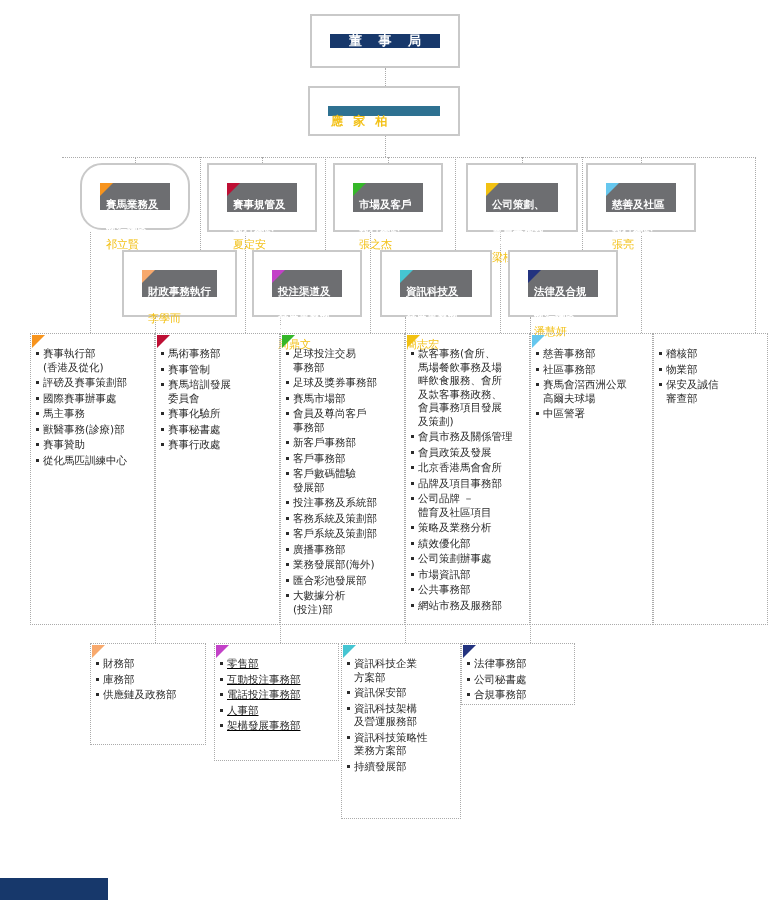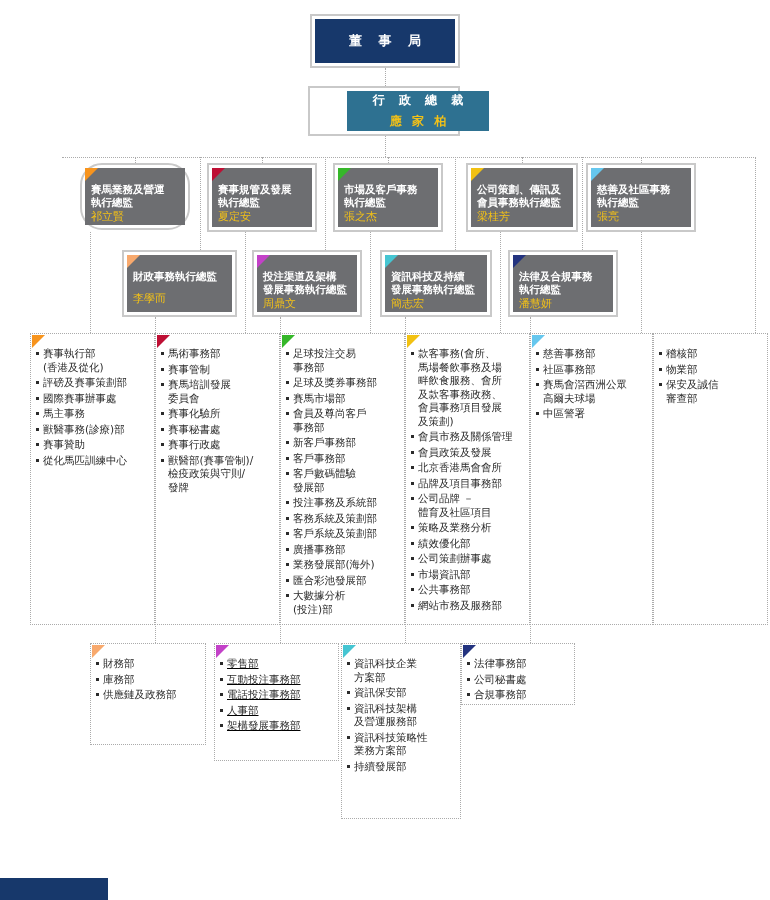--- a/index.html
+++ b/index.html
@@ -1,23 +1,23 @@
 <!DOCTYPE html>
 <html><head>
 <meta charset="utf-8">
 <style>
   html,body{margin:0;padding:0;background:#fff;}
   .canvas{position:relative;width:770px;height:900px;background:#fff;overflow:hidden;
           font-family:"DejaVu Sans","Liberation Sans",sans-serif;}
   
-  .node{position:absolute;border:2px solid #C9C9C9;background:#fff;padding:3px;box-sizing:border-box;}
+  .node{position:absolute;border:2px solid #C9C9C9;background:#fff;padding:18px;box-sizing:border-box;}
   .node-inner{position:relative;width:100%;height:100%;display:flex;flex-direction:column;box-sizing:border-box;}
   .board .node-inner{background:#17386B;align-items:center;justify-content:center;}
   .board-label{color:#FFF;font-weight:bold;font-size:13px;letter-spacing:6px;text-indent:6px;}
-  .ceo .node-inner{background:#2E7191;align-items:center;justify-content:center;gap:4px;margin-left:34px;}
+  .ceo .node-inner{background:#2E7191;align-items:flex-start;justify-content:center;gap:4px;}
   .ceo-title{color:#FFF;font-weight:bold;font-size:12px;letter-spacing:5px;text-indent:5px;}
   .ceo-name{color:#F3C117;font-weight:bold;font-size:12px;letter-spacing:3px;text-indent:3px;}
   .exec .node-inner{background:#6D6E71;padding:15px 4px 6px 6px;justify-content:space-between;}
   .exec-title{color:#FFF;font-weight:bold;font-size:10.5px;line-height:13px;white-space:pre-line;}
   .exec-name{color:#F3C117;font-weight:normal;font-size:11px;}
   
   .tri{position:absolute;top:0;left:0;width:0;height:0;
        border-top:13px solid #999;border-right:13px solid transparent;}
   
   .group{position:absolute;border:1px dotted #ABABAB;box-sizing:border-box;padding:13px 3px 4px 5px;}
@@ -204,26 +204,20 @@
           <span class="li-text">賽事化驗所</span>
         </div>
         <div class="li">
           <span class="bullet"></span>
           <span class="li-text">賽事秘書處</span>
         </div>
         <div class="li">
           <span class="bullet"></span>
           <span class="li-text">賽事行政處</span>
         </div>
-        <div class="li">
-          <span class="bullet"></span>
-          <span class="li-text">獸醫部(賽事管制)/
-檢疫政策與守則/
-發牌</span>
-        </div>
       </div>
   </div>
   <div class="group" style="left:280px;top:333px;width:125px;height:292px;">
     <span class="tri" style="border-top-color: rgb(53, 183, 41);"></span>
     <div>
         <div class="li">
           <span class="bullet"></span>
           <span class="li-text">足球投注交易
 事務部</span>
         </div>

